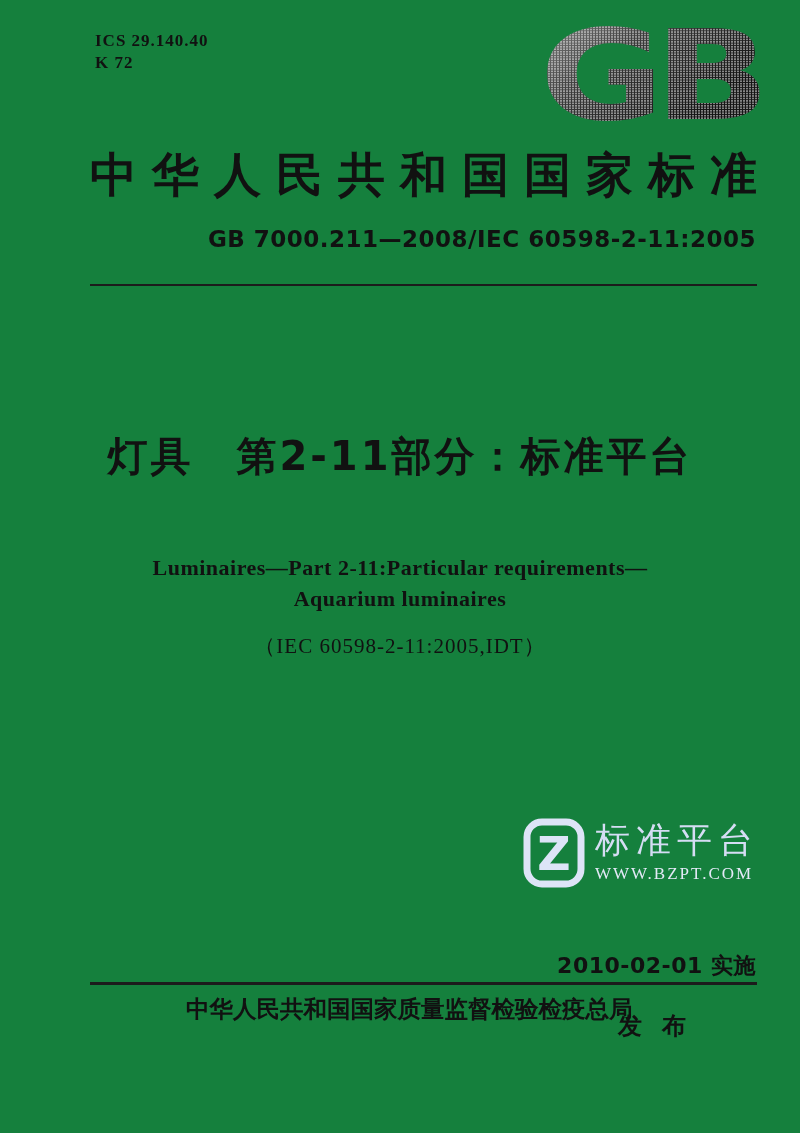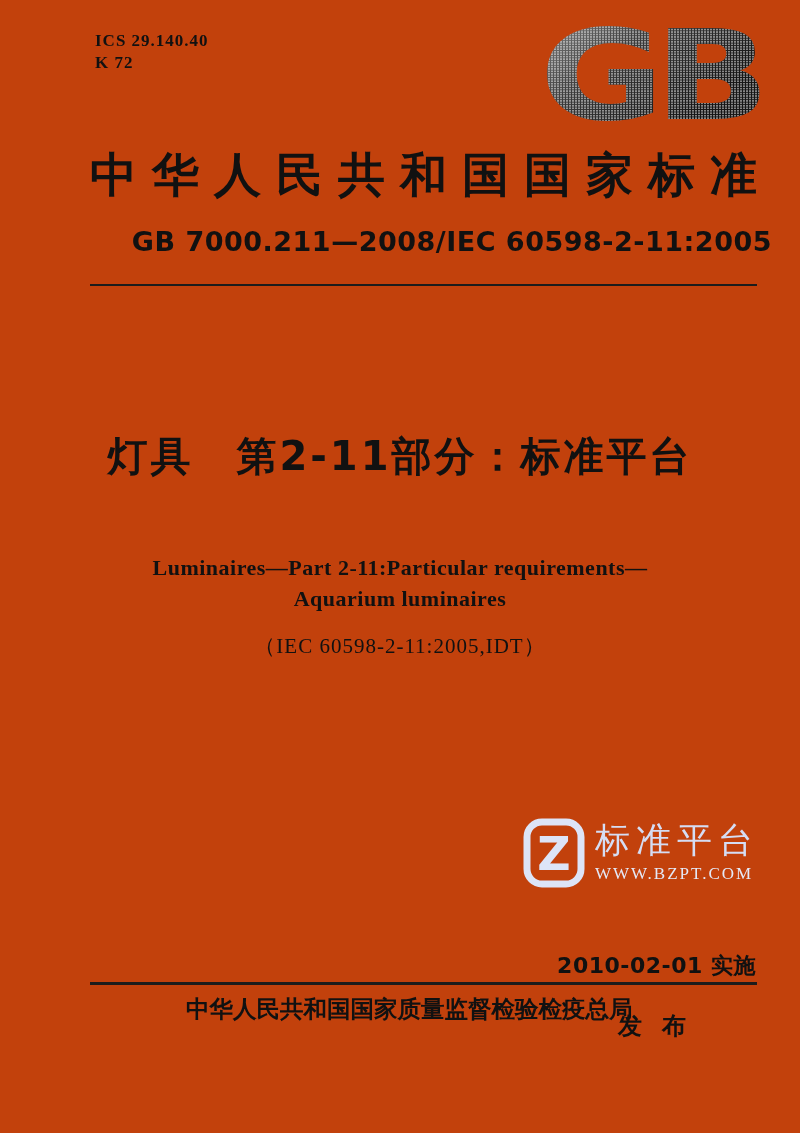--- a/index.html
+++ b/index.html
@@ -6,21 +6,21 @@
     margin: 0;
     padding: 0;
     background: #ffffff;
     font-family: "Liberation Serif", serif;
     color: #111;
   }
   .page {
     position: relative;
     width: 800px;
     height: 1133px;
-    background: #c2410c;
+    background: #15803d;
     overflow: hidden;
   }
 
   
   .ics-block {
     position: absolute;
     left: 95px;
     top: 30px;
     font-family: "Liberation Serif", serif;
     font-weight: bold;
@@ -59,25 +59,25 @@
     font-weight: bold;
     font-size: 47px;
     line-height: 58px;
     white-space: nowrap;
     text-align: justify;
     text-align-last: justify;
   }
 
   .standard-number {
     position: absolute;
-    right: 28px;
+    right: 44px;
     top: 226px;
     font-family: "DejaVu Sans", sans-serif;
     font-weight: bold;
-    font-size: 27px;
+    font-size: 23px;
     letter-spacing: 0.5px;
   }
 
   .rule-top {
     position: absolute;
     left: 90px;
     top: 284px;
     width: 667px;
     height: 2px;
     background: #1c1c1c;

